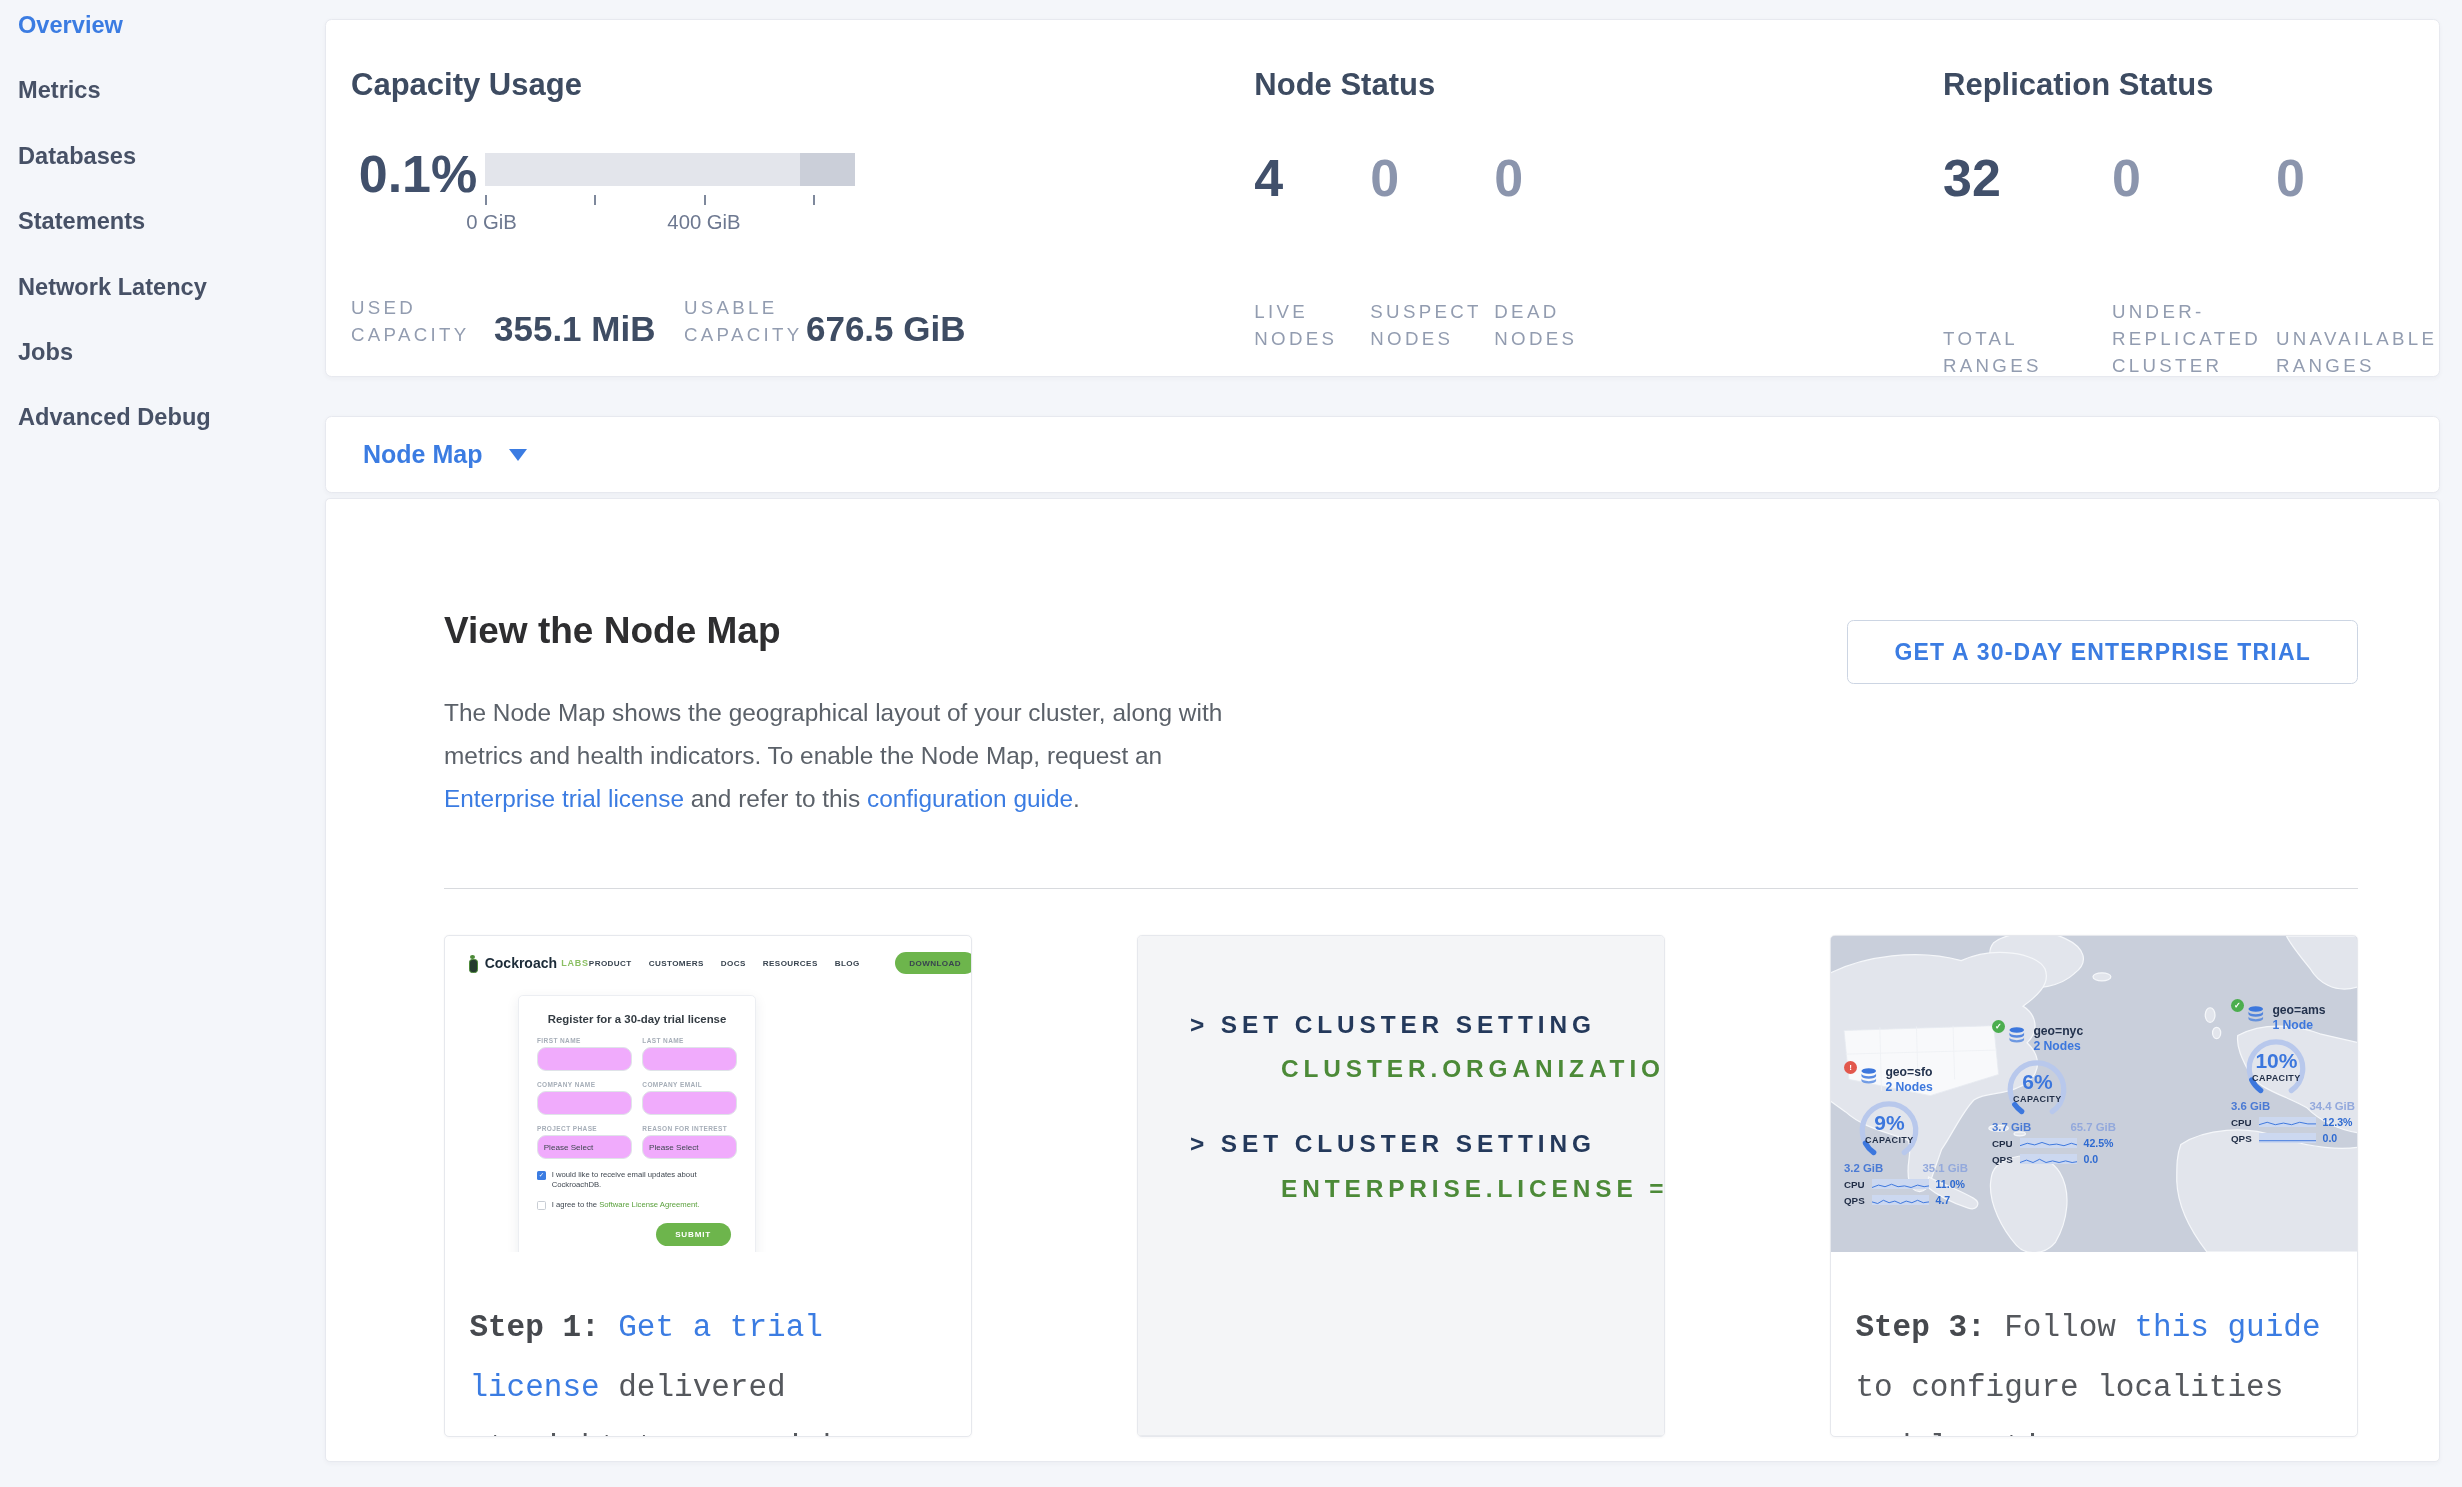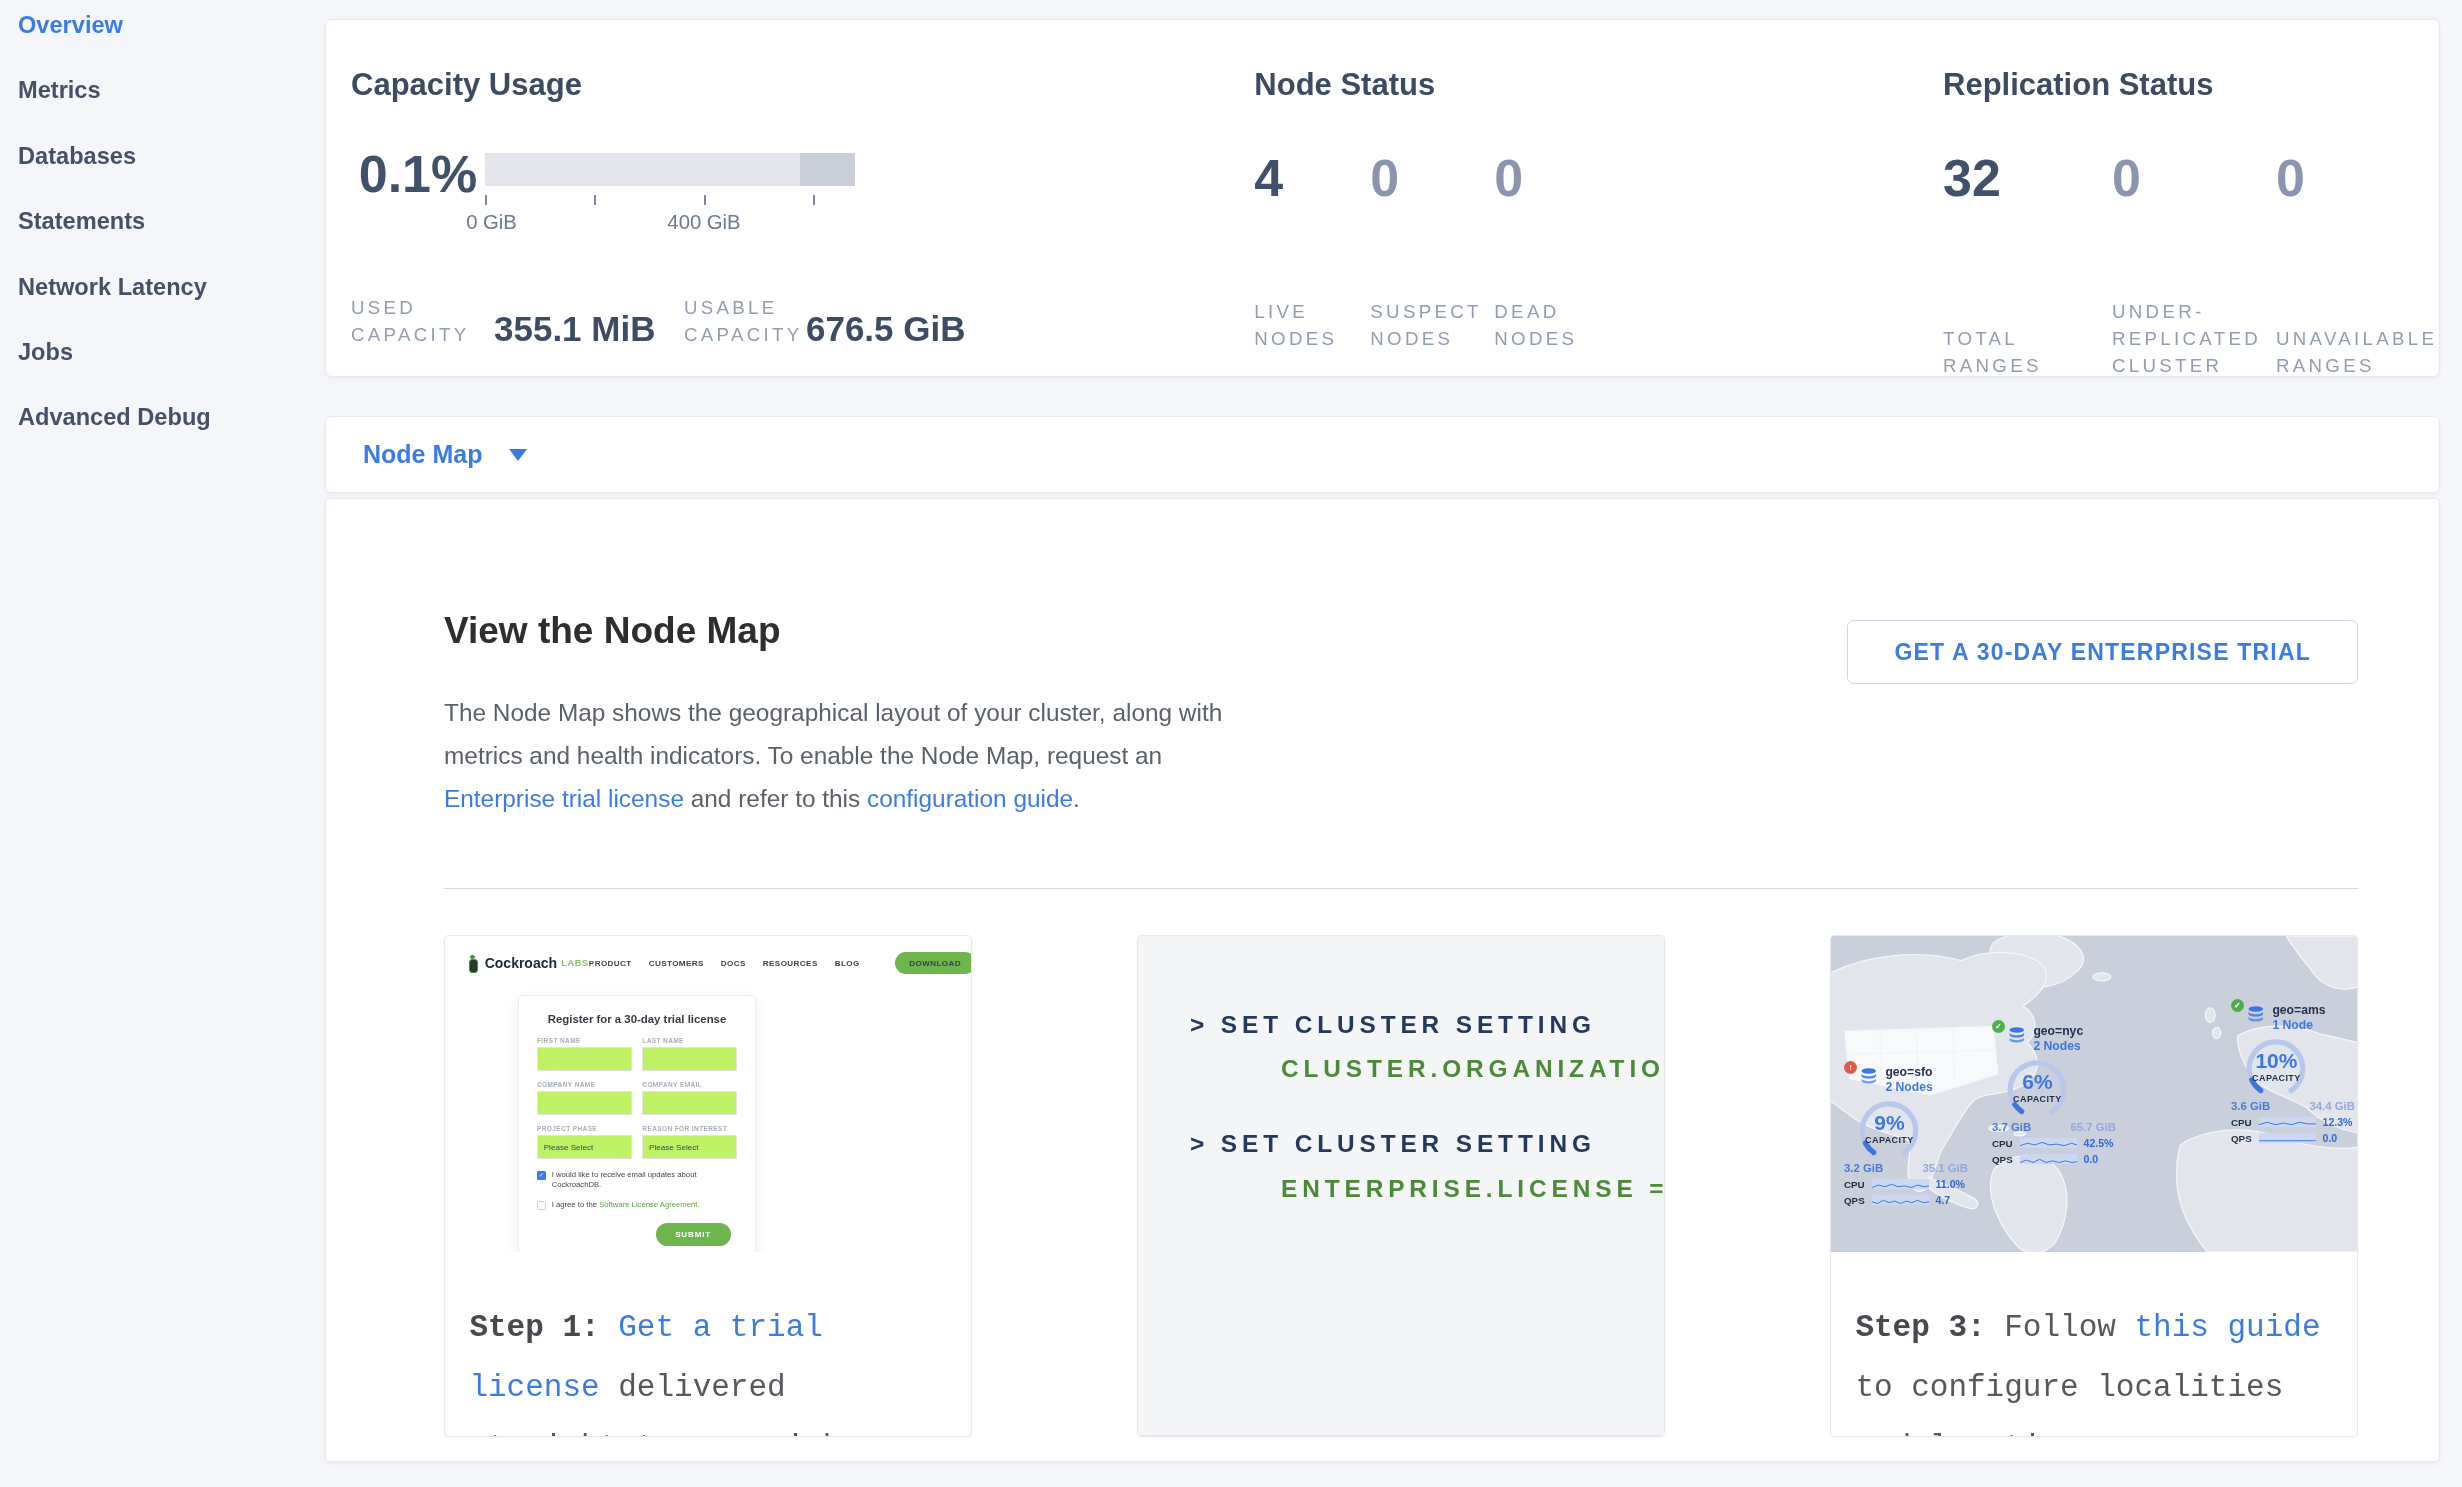--- a/index.html
+++ b/index.html
@@ -76,21 +76,21 @@
   .logo-name{font-size:14px;font-weight:700;color:#1c2b38;}
   .logo-labs{font-size:9px;font-weight:700;color:#8bbf63;margin-left:4.1px;letter-spacing:0.8px;}
   .mini-nav{margin-left:auto;display:flex;gap:17px;align-items:center;}
   .mini-nav span{font-size:8.1px;font-weight:700;color:#38434f;letter-spacing:0.4px;}
   .mini-download{background:#6db54c;color:#fff;font-size:8.1px;font-weight:700;letter-spacing:0.8px;border-radius:11.4px;padding:6.5px 14.6px;margin-left:18px;cursor:pointer;}
   .mini-form{width:238px;box-sizing:border-box;margin:21px 0 0 73px;border:0.8px solid #eceef2;border-radius:4.9px;
     box-shadow:0 4.1px 13px rgba(30,40,60,0.08);padding:16.3px 18px;background:#fff;}
   .mf-title{font-size:11.4px;font-weight:700;color:#333b42;text-align:center;}
   .mf-grid{display:grid;grid-template-columns:1fr 1fr;column-gap:10.6px;row-gap:9.8px;margin-top:12.2px;}
   .mf-label{font-size:6.5px;font-weight:700;color:#a6aeb8;letter-spacing:0.4px;margin-bottom:3.3px;}
-  .mf-input{height:22px;border:0.8px solid #dfe3e8;border-radius:1px;background:#bef264;display:flex;align-items:center;padding-left:5.7px;}
+  .mf-input{height:22px;border:0.8px solid #dfe3e8;border-radius:9px;background:#f0abfc;display:flex;align-items:center;padding-left:5.7px;}
   .mf-input span{font-size:8.1px;color:#3f4750;}
   .mf-check{display:flex;align-items:flex-start;margin-top:10.6px;}
   .mf-box{width:9px;height:9px;border-radius:1.6px;flex:0 0 9px;margin-right:5.7px;margin-top:0.8px;
     display:flex;align-items:center;justify-content:center;font-size:6.5px;color:#fff;}
   .mf-box.checked{background:#3b7ce2;}
   .mf-box.empty{border:0.8px solid #c8cdd4;background:#fff;box-sizing:border-box;}
   .mf-check-text{font-size:7.7px;color:#3f4750;line-height:9.8px;}
   .green-link{color:#5aa03c;cursor:pointer;}
   .mf-submit{display:block;margin:13px 6.5px 0 auto;background:#6db54c;border:none;border-radius:12.2px;color:#fff;
     font-size:8.1px;font-weight:700;letter-spacing:0.8px;padding:7.3px 19.5px;cursor:pointer;font-family:"Liberation Sans",sans-serif;}

